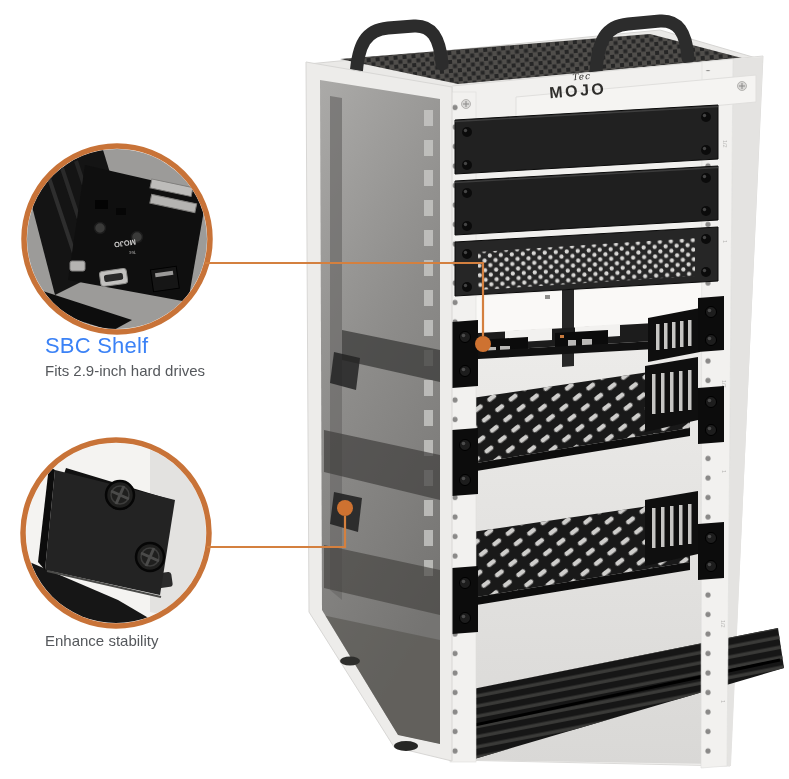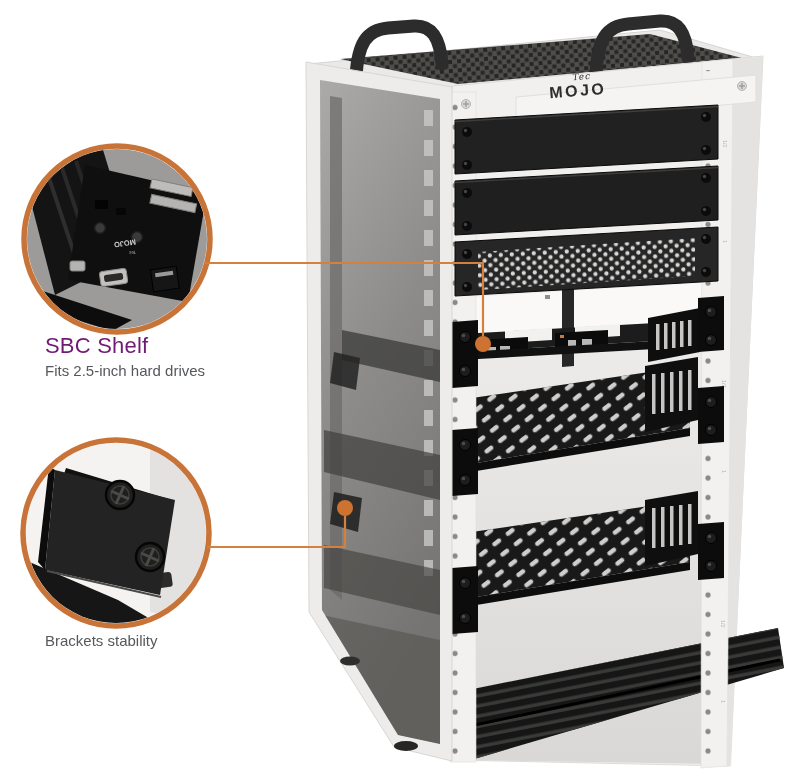--- a/index.html
+++ b/index.html
@@ -6,21 +6,21 @@
   .scene{position:relative;width:789px;height:779px;background:#ffffff;overflow:hidden;
          font-family:"Liberation Sans", sans-serif;}
   .scene svg{position:absolute;left:0;top:0;}
   .overlay{position:absolute;z-index:5;}
   .logo{left:525px;top:73px;width:105px;text-align:center;transform:rotate(-4.5deg);
         color:#2f2e2c;line-height:1;}
   .logo-prefix{display:block;font-family:"DejaVu Serif", serif;font-style:italic;
                font-size:9px;letter-spacing:1px;transform:translateX(5px);}
   .logo-name{display:block;font-weight:bold;font-size:16px;letter-spacing:2.5px;margin-top:1px;}
   .callout-text{left:45px;}
-  .callout-text .title{font-size:22px;font-weight:500;color:#701a75;letter-spacing:.2px;line-height:26px;}
+  .callout-text .title{font-size:22px;font-weight:500;color:#3b82f6;letter-spacing:.2px;line-height:26px;}
   .callout-text .subtitle{font-size:15px;color:#55585c;line-height:20px;margin-top:2px;}
   .ct1{top:333px;}
   .ct2{top:629px;}
   .svgtext{font-family:"Liberation Sans", sans-serif;}
 </style>
 </head>
 <body>
 
 <div class="scene">
 
@@ -369,20 +369,20 @@
   </g>
 </svg>
 
 <div class="overlay logo">
   <span class="logo-prefix">Tec</span>
   <span class="logo-name">MOJO</span>
 </div>
 
 <div class="overlay callout-text ct1">
   <div class="title">SBC Shelf</div>
-  <div class="subtitle">Fits 2.5-inch hard drives</div>
+  <div class="subtitle">Fits 2.9-inch hard drives</div>
 </div>
 
 <div class="overlay callout-text ct2">
-  <div class="subtitle">Brackets stability</div>
+  <div class="subtitle">Enhance stability</div>
 </div>
 
 </div>
 
 </body></html>

